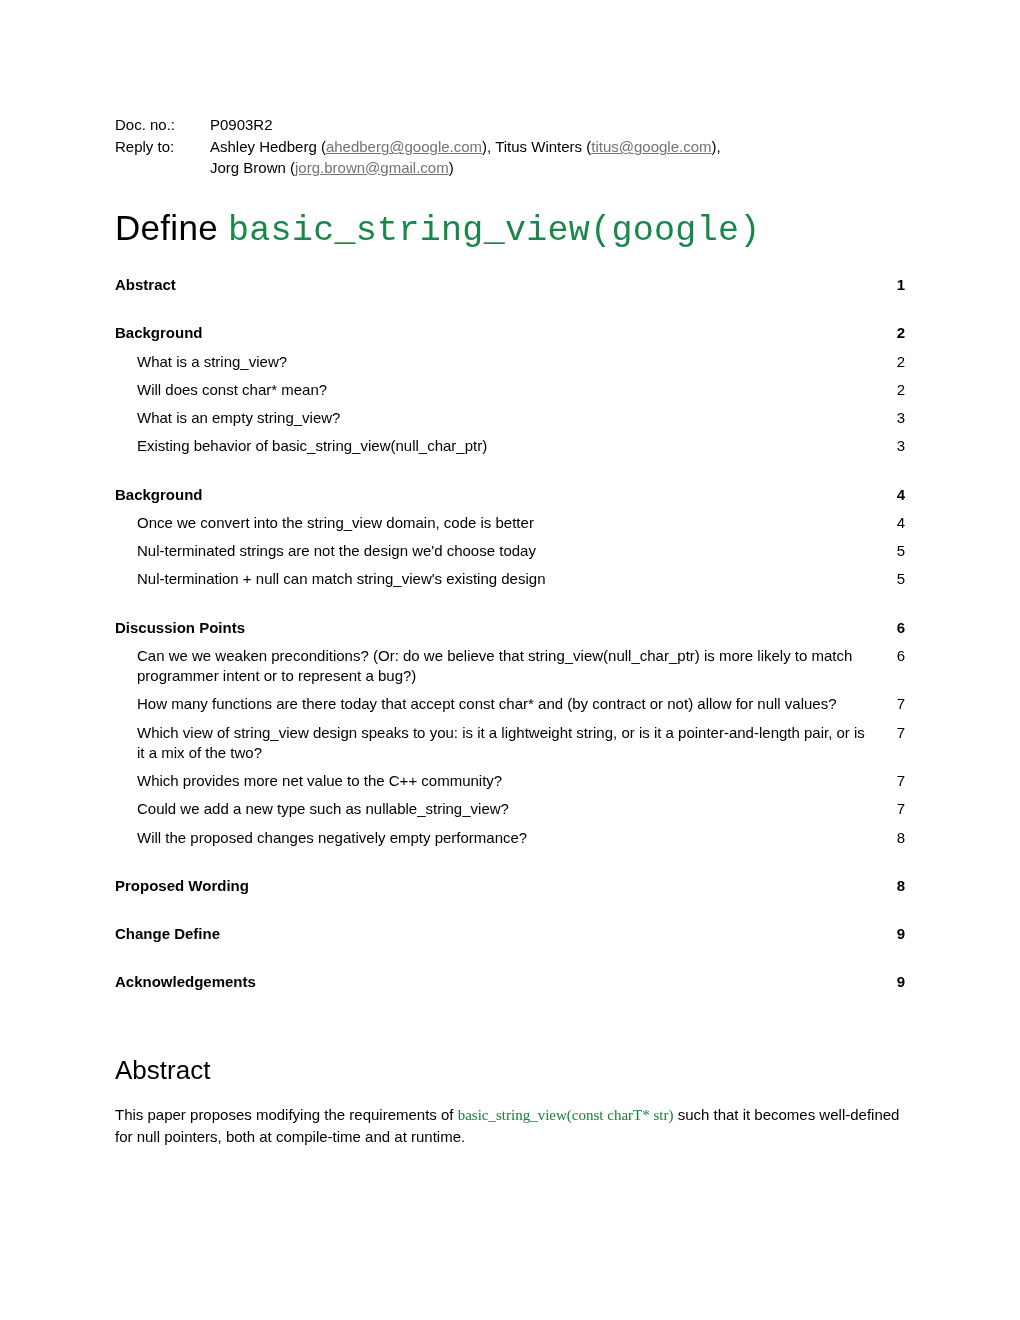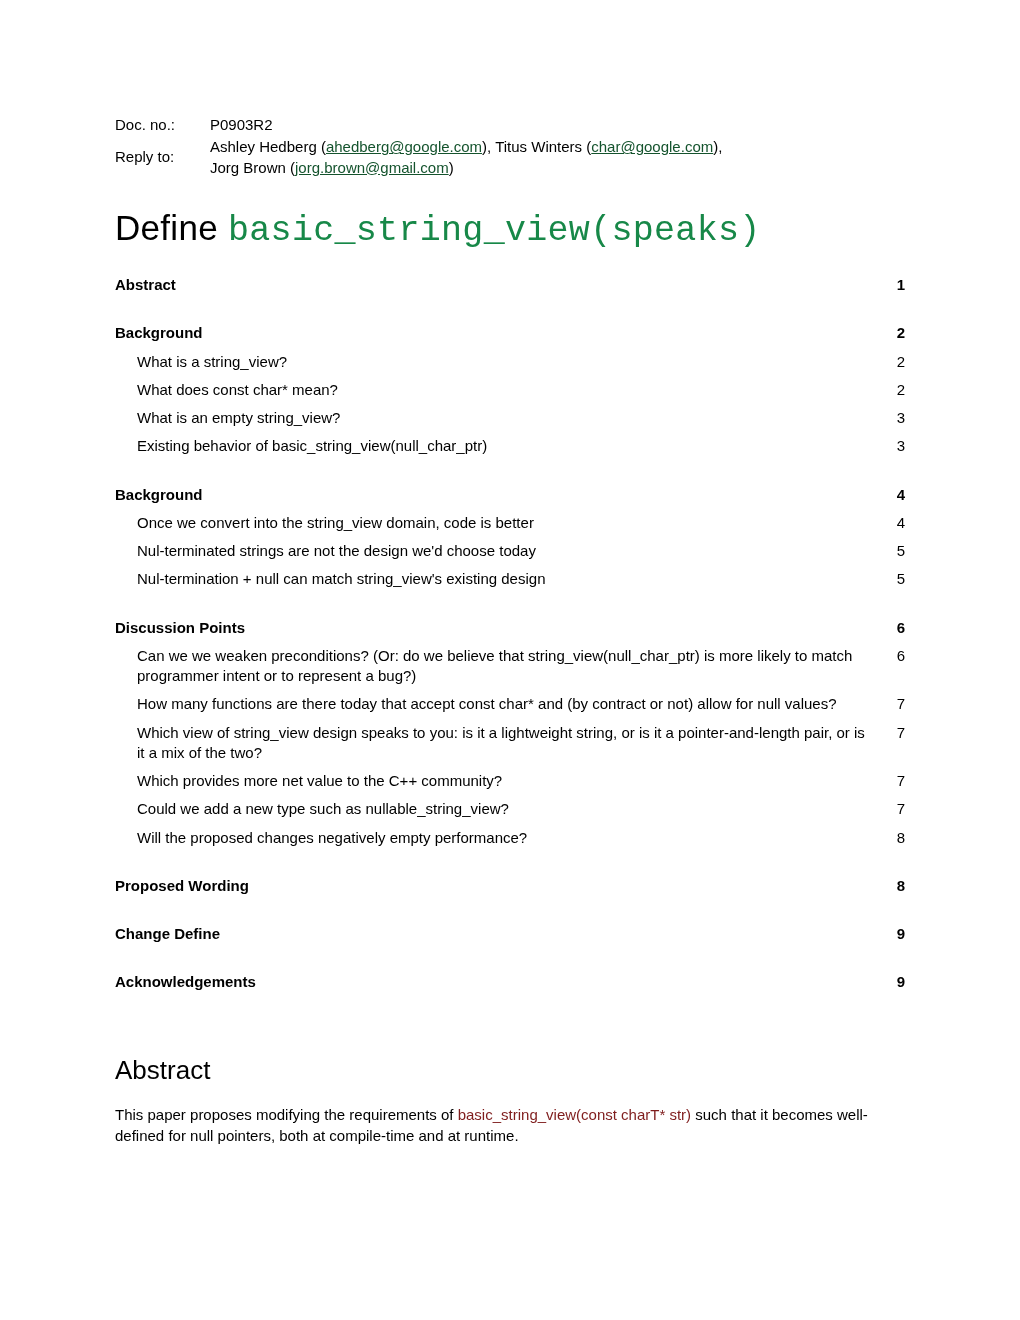--- a/index.html
+++ b/index.html
@@ -15,21 +15,20 @@
       width: 1020px;
       font-size: 15px;
       line-height: 1.35;
     }
     .meta-table {
       margin-bottom: 18px;
     }
     .meta-row {
       display: flex;
       margin-bottom: 2px;
-      align-items: center;
     }
     .meta-label {
       width: 95px;
       flex-shrink: 0;
     }
     h1 {
       font-weight: 400;
       font-size: 35px;
       margin-top: 26px;
       margin-bottom: 20px;
@@ -39,21 +38,21 @@
       font-family: "Courier New", Courier, monospace;
       color: #178848;
     }
     h2.section-heading {
       font-weight: 400;
       font-size: 26px;
       margin-top: 60px;
       margin-bottom: 16px;
     }
     .link {
-      color: #14532d;
+      color: #737373;
       text-decoration: underline;
     }
     .toc {
       margin-top: 8px;
     }
     .toc-row {
       display: flex;
       align-items: flex-start;
       margin-bottom: 8px;
     }
@@ -75,62 +74,62 @@
     .toc-page {
       flex-shrink: 0;
       width: 20px;
       text-align: right;
     }
     .body-text {
       font-size: 15px;
       line-height: 1.4;
     }
     .code-inline {
-      font-family: Liberation Sans, sans-serif;
-      color: #7f1d1d;
+      font-family: Liberation Serif, serif;
+      color: #15803d;
     }
   </style>
 </head>
 <body>
 
 <div class="meta-table">
   <div class="meta-row">
     <div class="meta-label">Doc. no.:</div>
     <div>P0903R2</div>
   </div>
   <div class="meta-row">
     <div class="meta-label">Reply to:</div>
     <div>
-      <span>Ashley Hedberg (</span><span class="link">ahedberg@google.com</span><span>), Titus Winters (</span><span class="link">char@google.com</span><span>),</span><br>
+      <span>Ashley Hedberg (</span><span class="link">ahedberg@google.com</span><span>), Titus Winters (</span><span class="link">titus@google.com</span><span>),</span><br>
       <span>Jorg Brown (</span><span class="link">jorg.brown@gmail.com</span><span>)</span>
     </div>
   </div>
 </div>
 
 <h1>
-  <span>Define </span><span class="code-title">basic_string_view(speaks)</span>
+  <span>Define </span><span class="code-title">basic_string_view(google)</span>
 </h1>
 
 <div class="toc">
 
   <div class="toc-row l1">
     <span class="toc-text">Abstract</span>
     <span class="toc-page">1</span>
   </div>
 
   <div class="toc-row l1 group-start">
     <span class="toc-text">Background</span>
     <span class="toc-page">2</span>
   </div>
   <div class="toc-row l2">
     <span class="toc-text">What is a string_view?</span>
     <span class="toc-page">2</span>
   </div>
   <div class="toc-row l2">
-    <span class="toc-text">What does const char* mean?</span>
+    <span class="toc-text">Will does const char* mean?</span>
     <span class="toc-page">2</span>
   </div>
   <div class="toc-row l2">
     <span class="toc-text">What is an empty string_view?</span>
     <span class="toc-page">3</span>
   </div>
   <div class="toc-row l2">
     <span class="toc-text">Existing behavior of basic_string_view(null_char_ptr)</span>
     <span class="toc-page">3</span>
   </div>

